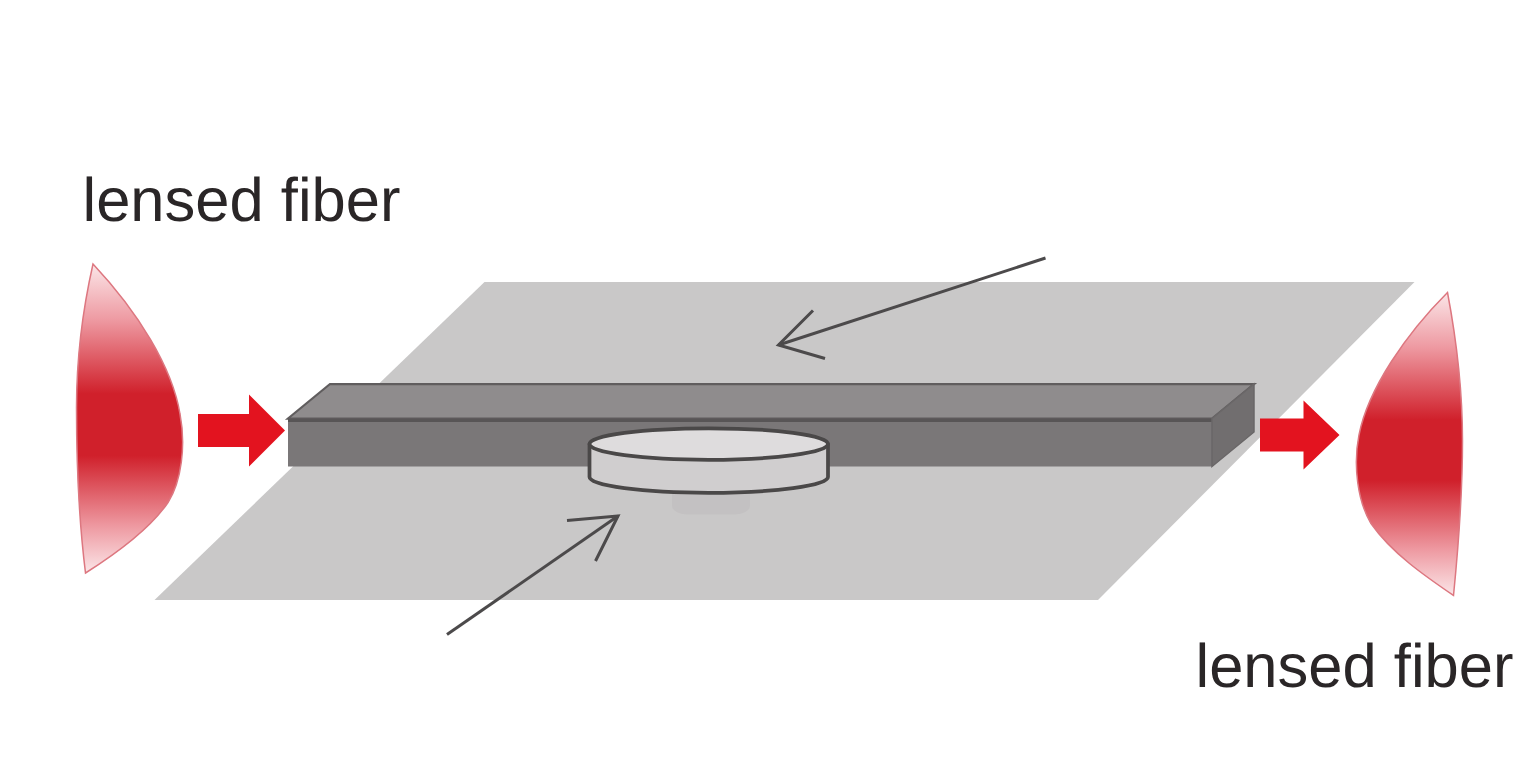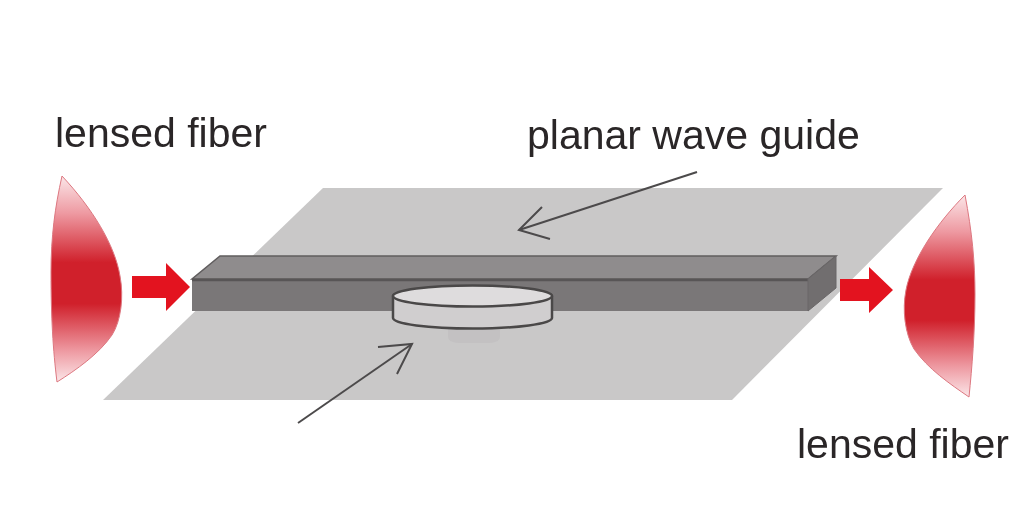--- a/index.html
+++ b/index.html
@@ -89,18 +89,17 @@
     </g>
 
     <g stroke="#4c4a4b" stroke-width="2" fill="none">
       <path d="M298,391 L412,312"></path>
       <polyline points="378,315 412,312 397,342"></polyline>
     </g>
   </svg>
 
   <div class="label label-tl">lensed fiber</div>
 
-  <div class="label label-pwg">planar wave guide</div>
 
 
   <div class="label label-br">lensed fiber</div>
 
 </div>
 
 </body></html>

